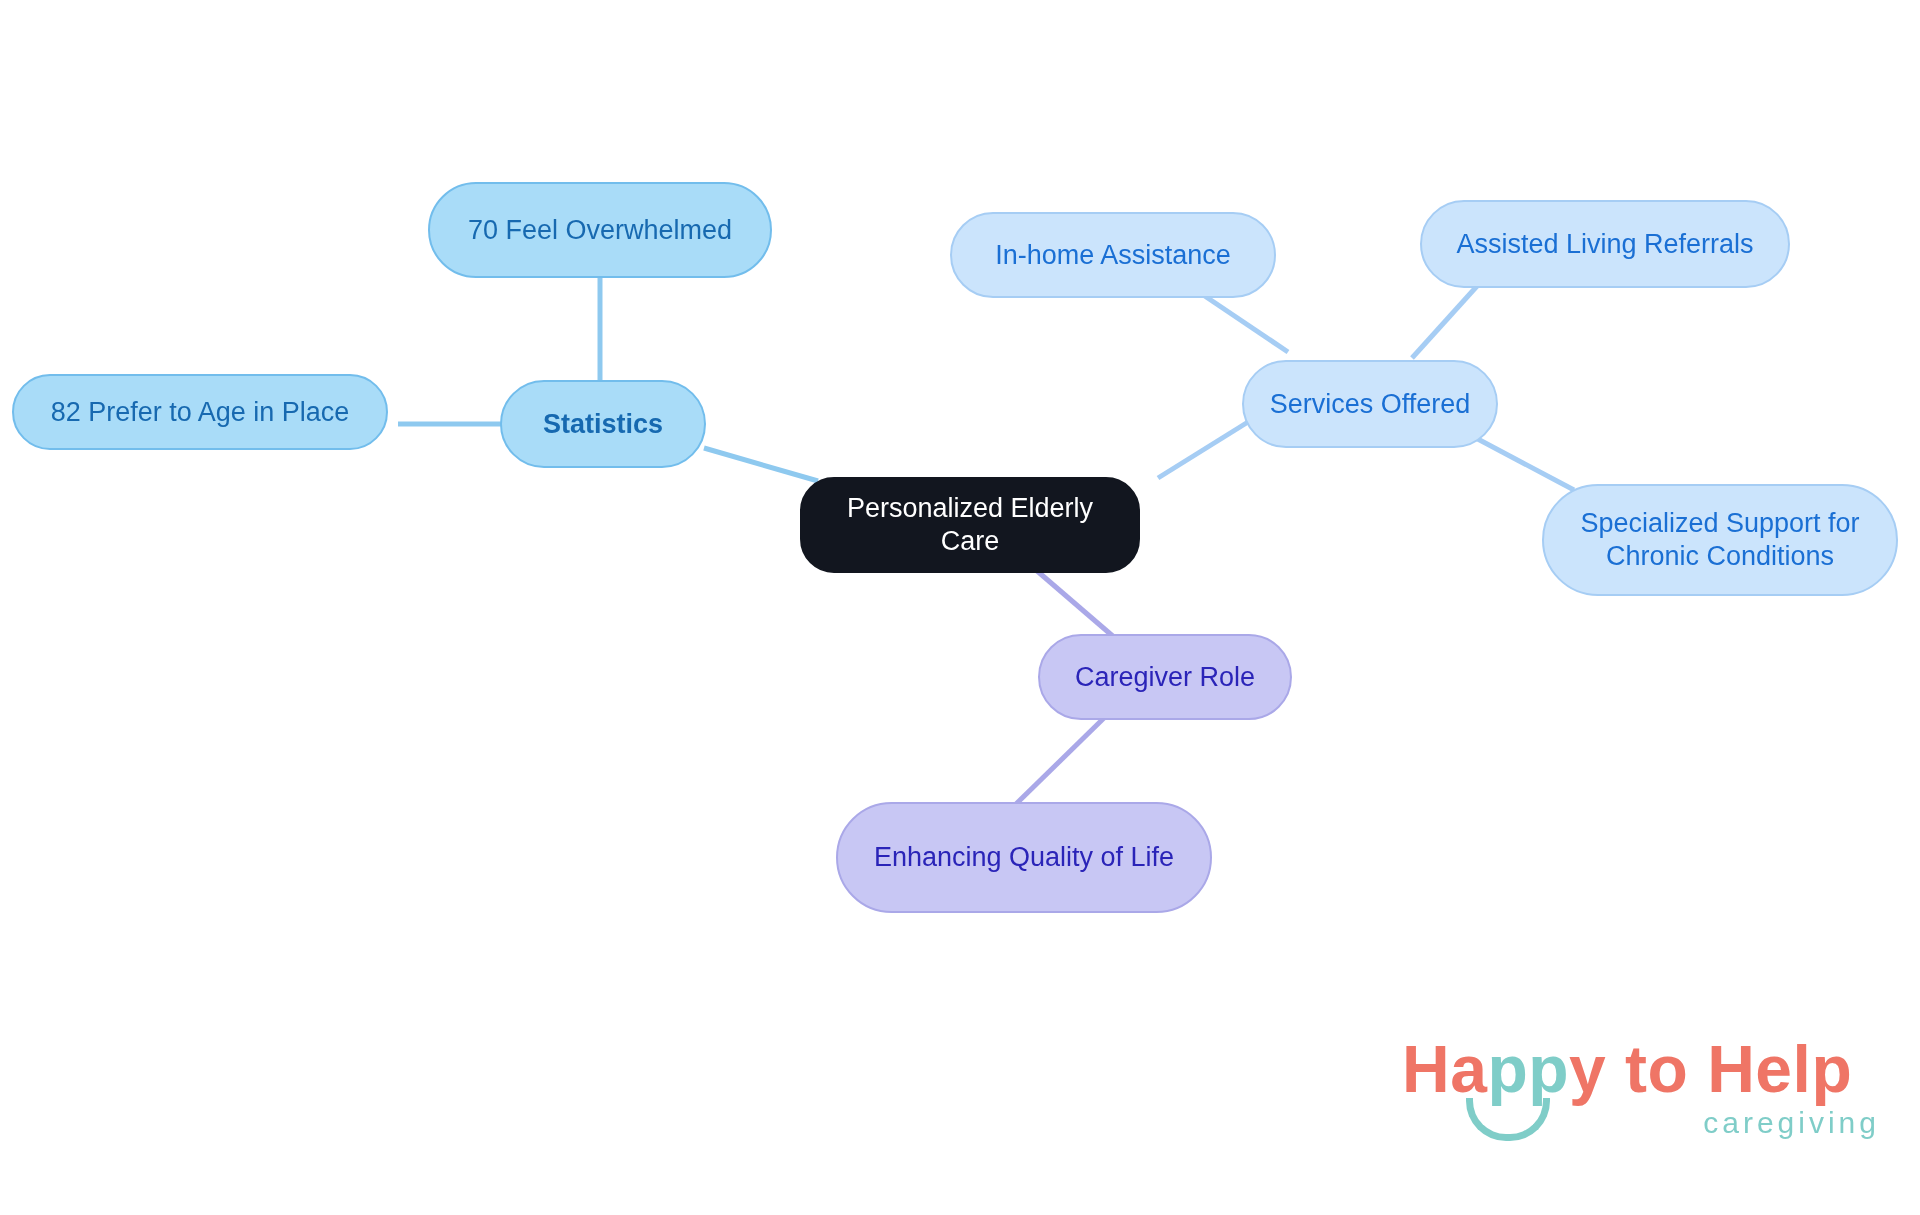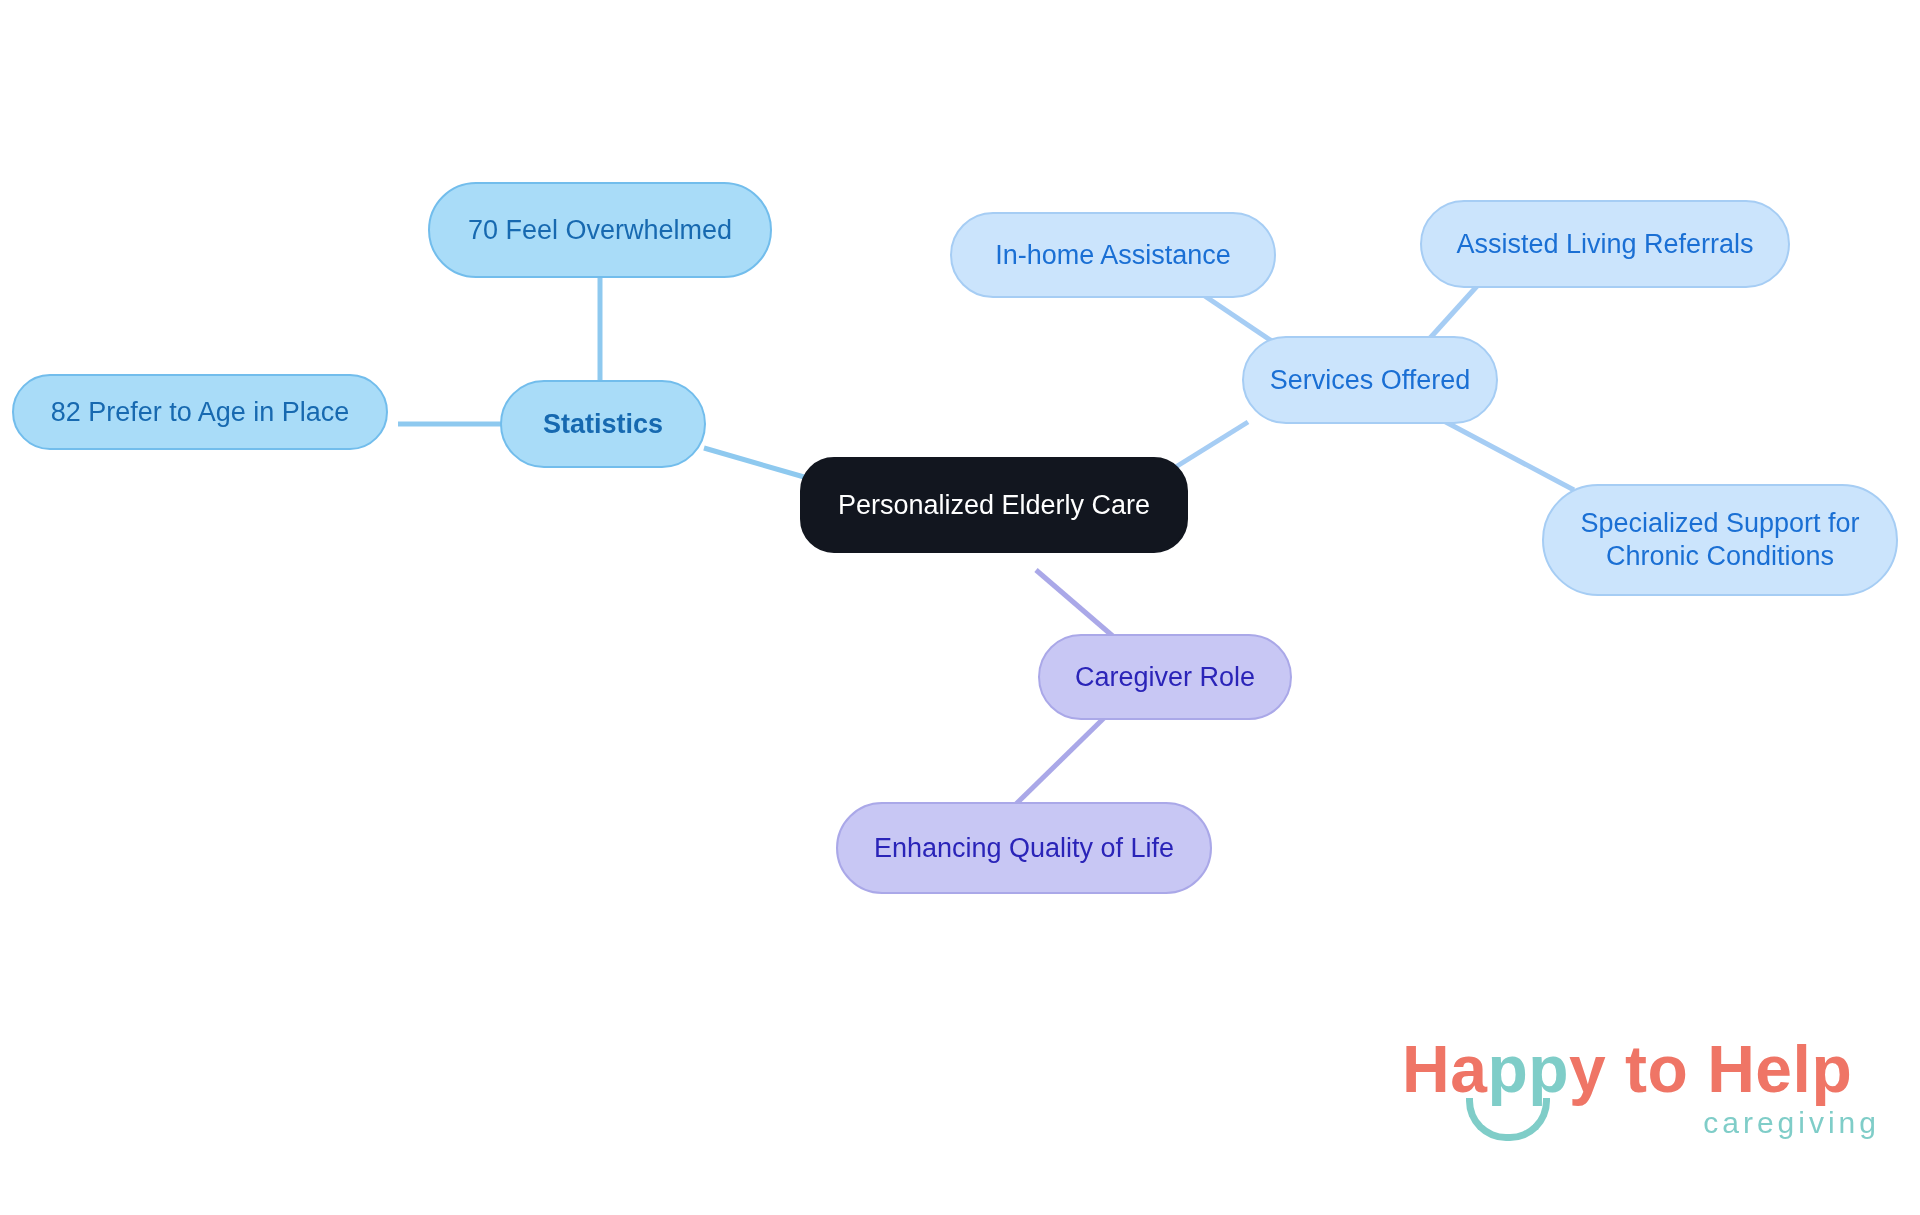--- a/index.html
+++ b/index.html
@@ -138,34 +138,34 @@
 
     <path d="M 1104 718 L 1014 806" stroke="#aaa8e8" stroke-width="5" fill="none"></path>
   </svg>
 
   <div class="node node--stat" style="left:428px; top:182px; width:344px; height:96px;">70 Feel Overwhelmed</div>
 
   <div class="node node--stat" style="left:12px; top:374px; width:376px; height:76px;">82 Prefer to Age in Place</div>
 
   <div class="node node--stat" style="left:500px; top:380px; width:206px; height:88px;font-weight:bold;">Statistics</div>
 
-  <div class="node node--root" style="left:800px; top:457px; width:388px; height:96px;">Personalized Elderly Care</div>
+  <div class="node node--root" style="left:800px; top:477px; width:340px; height:96px;">Personalized Elderly Care</div>
 
   <div class="node node--svc" style="left:950px; top:212px; width:326px; height:86px;">In-home Assistance</div>
 
   <div class="node node--svc" style="left:1420px; top:200px; width:370px; height:88px;">Assisted Living Referrals</div>
 
-  <div class="node node--svc" style="left:1242px; top:336px; width:256px; height:88px;">Services Offered</div>
+  <div class="node node--svc" style="left:1242px; top:360px; width:256px; height:88px;">Services Offered</div>
 
   <div class="node node--svc" style="left:1542px; top:484px; width:356px; height:112px;">Specialized Support for
 Chronic Conditions</div>
 
   <div class="node node--care" style="left:1038px; top:634px; width:254px; height:86px;">Caregiver Role</div>
 
-  <div class="node node--care" style="left:836px; top:802px; width:376px; height:92px;">Enhancing Quality of Life</div>
+  <div class="node node--care" style="left:836px; top:802px; width:376px; height:111px;">Enhancing Quality of Life</div>
 
   <div id="logo">
     <div class="logo-word">
       <span class="logo-coral">Ha</span><span class="logo-teal">pp</span><span class="logo-coral">y to Help</span>
     </div>
     <div class="logo-smile"></div>
     <div class="logo-sub">caregiving</div>
   </div>
 
 </div>

